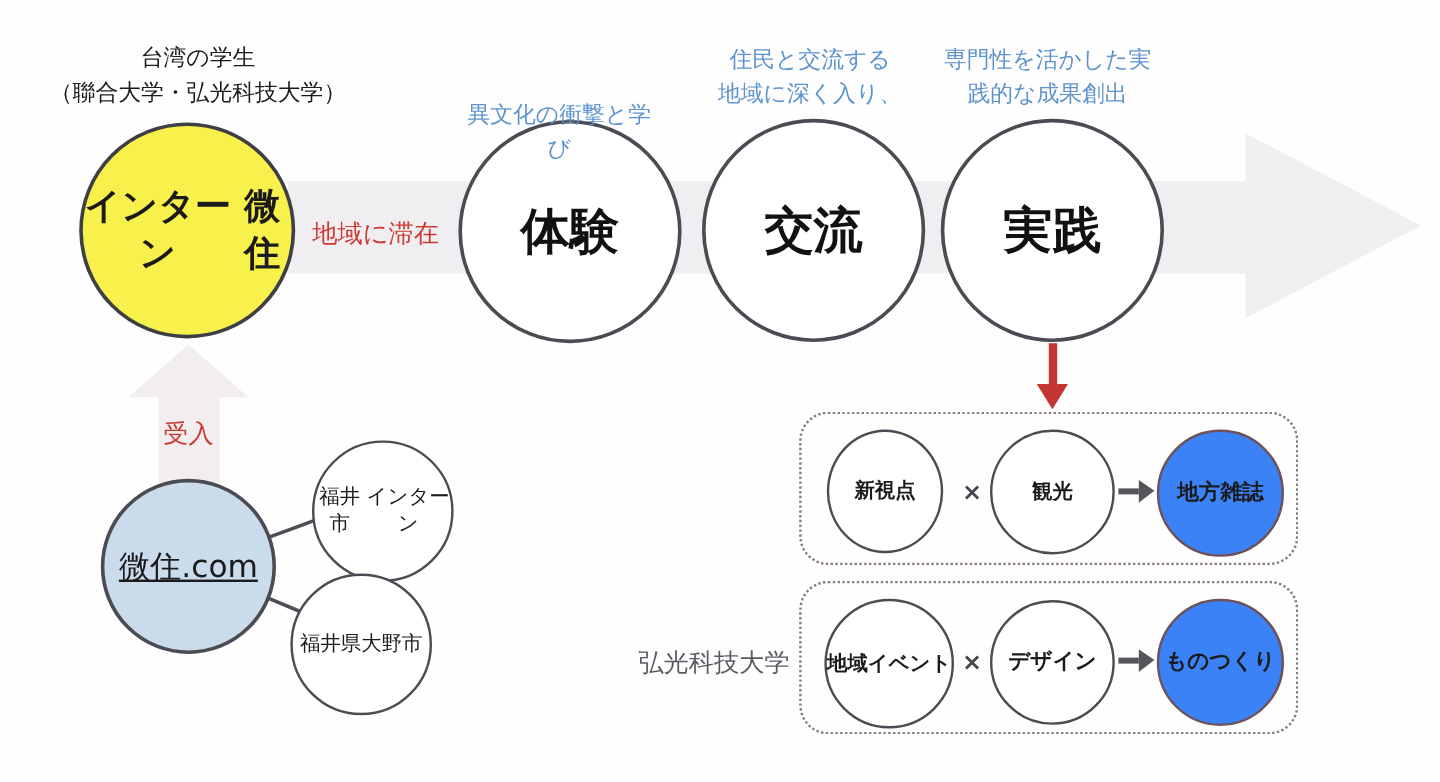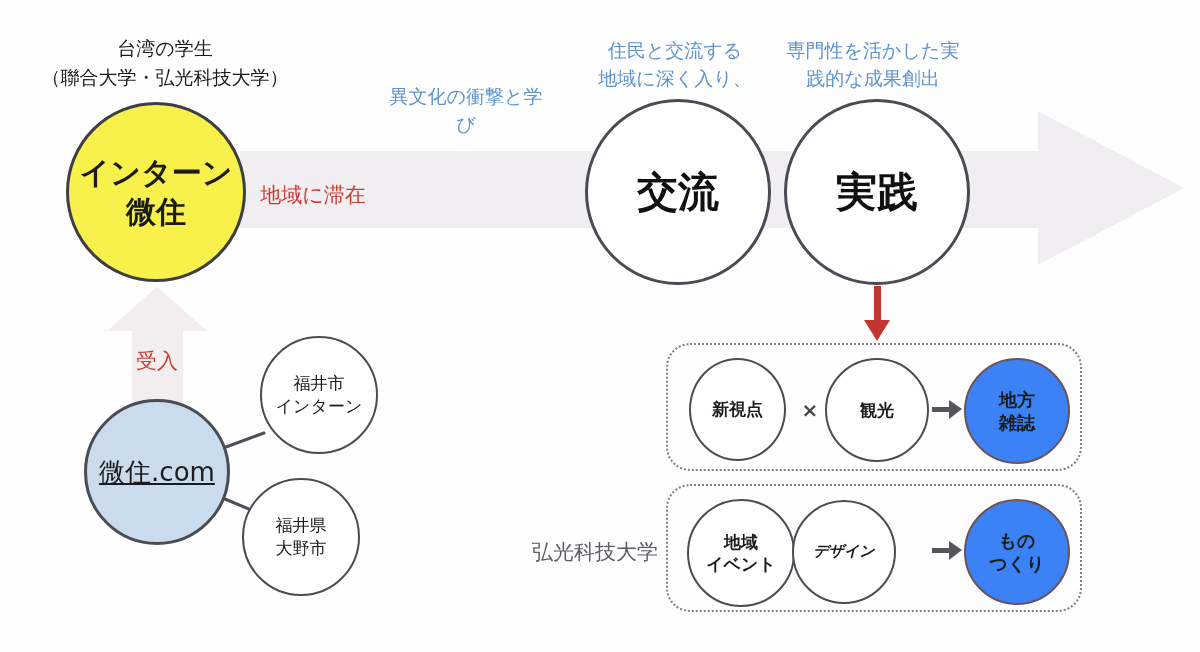--- a/index.html
+++ b/index.html
@@ -10,31 +10,31 @@
   .abs{position:absolute;}
   
   .flow-arrow-shaft{left:240px;top:151px;width:800px;height:77px;background:#f1eef2;}
   .flow-arrow-head{left:1038px;top:111px;width:0;height:0;
     border-left:146px solid #f1eef2;border-top:77px solid transparent;border-bottom:77px solid transparent;}
   
   .up-arrow-shaft{left:132px;top:329px;width:51px;height:85px;background:#f2eef0;z-index:1;}
   .up-arrow-head{left:107px;top:287px;width:0;height:0;z-index:1;
     border-bottom:44px solid #f2eef0;border-left:50px solid transparent;border-right:50px solid transparent;}
   
-  .circle{border-radius:50%;display:flex;flex-direction:column;align-items:center;justify-content:center;
+  .circle{border-radius:50%;display:flex;flex-direction:row;align-items:center;justify-content:center;
     text-align:center;background:#ffffff;border:3px solid #4b4b53;box-sizing:border-box;z-index:2;}
   .c-start{left:66px;top:102px;width:180px;height:180px;background:#f8f14b;border-color:#3e3e45;
     font-size:30px;font-weight:bold;line-height:1.3;}
   .c-step{font-size:41px;font-weight:bold;color:#111;}
   .c-taiken{left:382px;top:100px;width:186px;height:186px;}
   .c-kouryu{left:585px;top:99px;width:186px;height:186px;}
   .c-jissen{left:784px;top:99px;width:186px;height:186px;}
   .c-platform{left:84px;top:399px;width:146px;height:146px;background:#cadbeb;font-size:26px;z-index:3;text-decoration:underline;}
   .c-region{width:118px;height:118px;font-size:17px;line-height:1.35;z-index:3;border-width:2.5px;}
-  .c-region1{left:260px;top:336px;}
+  .c-region1{left:260px;top:367px;}
   .c-region2{left:242px;top:478px;}
   .c-small{border-width:2.5px;font-size:17px;font-weight:bold;line-height:1.3;z-index:3;}
   .c-pink{background:#3b82f6;border-color:#6e5159;font-size:18px;}
   
   .caption-blue{color:#5e93cd;font-size:19px;line-height:1.45;text-align:center;z-index:4;}
   .label-red{color:#cc3b33;font-size:21px;text-align:center;z-index:4;}
   .title-block{left:20px;top:34px;width:290px;text-align:center;font-size:19px;line-height:1.55;color:#1b1b1b;z-index:4;}
   .uni-label{color:#5a5a63;font-size:21px;text-align:right;z-index:4;}
   
   .down-arrow-shaft{left:874px;top:286px;width:7px;height:36px;background:#c23531;z-index:4;}
@@ -81,20 +81,21 @@
     <div>践的な成果創出</div>
   </div>
 
   <div class="abs label-red" style="left:258px;top:181px;width:110px;">地域に滞在</div>
   <div class="abs label-red" style="left:131px;top:347px;width:52px;">受入</div>
 
   <div class="abs circle c-start">
     <span>インターン</span>
     <span>微住</span>
   </div>
+  <div class="abs circle c-step c-taiken">体験</div>
   <div class="abs circle c-step c-kouryu">交流</div>
   <div class="abs circle c-step c-jissen">実践</div>
 
   <div class="abs down-arrow-shaft"></div>
   <div class="abs down-arrow-head"></div>
 
   <div class="abs circle c-platform">微住.com</div>
   <div class="abs circle c-region c-region1">
     <span>福井市</span>
     <span>インターン</span>
@@ -117,21 +118,21 @@
     <span>雑誌</span>
   </div>
 
   <div class="abs uni-label" style="left:500px;top:538px;width:158px;">弘光科技大学</div>
   <div class="abs dash-box" style="left:666px;top:484px;"></div>
   <div class="abs circle c-small" style="left:687px;top:499px;width:108px;height:108px;">
     <span>地域</span>
     <span>イベント</span>
   </div>
   <div class="abs op-x" style="left:797px;top:539px;width:26px;">×</div>
-  <div class="abs circle c-small" style="left:792px;top:500px;width:104px;height:104px;font-size:15px;font-style:italic;">デザイン</div>
+  <div class="abs circle c-small" style="left:825px;top:500px;width:104px;height:104px;font-size:18px;">デザイン</div>
   <div class="abs sm-arrow" style="left:932px;top:541px;">
     <span class="shaft"></span>
     <span class="head"></span>
   </div>
   <div class="abs circle c-small c-pink" style="left:964px;top:499px;width:106px;height:106px;">
     <span>もの</span>
     <span>つくり</span>
   </div>
 
 </div>

